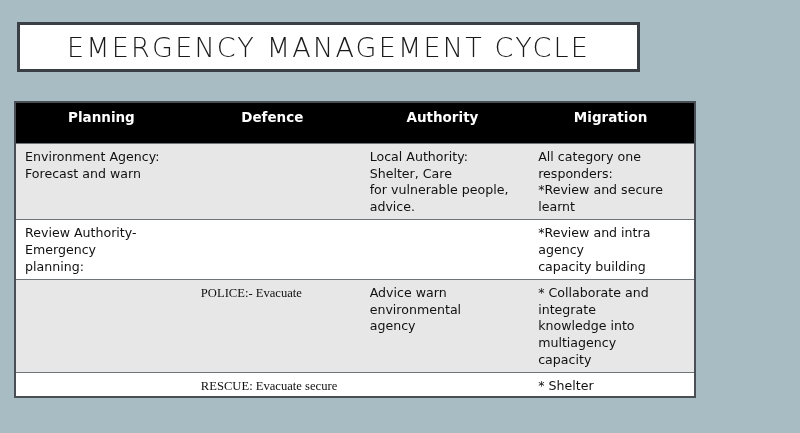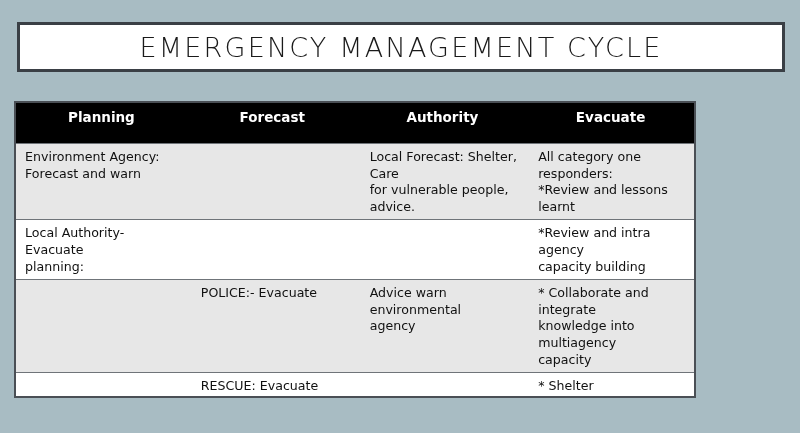--- a/index.html
+++ b/index.html
@@ -18,21 +18,21 @@
     width: 800px;
     height: 433px;
     background: #a8bcc3;
   }
 
   
   .title-box {
     position: absolute;
     left: 17px;
     top: 22px;
-    width: 768px;
+    width: 623px;
     height: 50px;
     background: #ffffff;
     border: 3px solid #3a3f45;
     box-sizing: border-box;
     display: flex;
     align-items: center;
     justify-content: center;
   }
   .title-text {
     font-family: "DejaVu Sans", sans-serif;
@@ -96,21 +96,21 @@
   }
   tbody tr.shade td { background: #e7e7e7; margin-top: 44px; }
   tbody tr.plain td { background: #ffffff; }
 
   tbody tr.r1 td { height: 43px; }
   tbody tr.r2 td { height: 42px; }
   tbody tr.r3 td { height: 60px; }
   tbody tr.r4 td { height: 59px; }
 
   td.col-1 { padding-left: 9px; }
-  td.col-2 { padding-left: 14px; }
+  td.col-2 { padding-left: 14px; font-family: Liberation Serif, serif; }
   td.col-3 { padding-left: 12px; }
   td.col-4 { padding-left: 11px; }
 </style>
 </head>
 <body>
 
 <div class="page">
 
   <div class="title-box">
     <div class="title-text">EMERGENCY MANAGEMENT CYCLE</div>
@@ -120,39 +120,39 @@
     <table class="matrix">
       <colgroup>
         <col class="c1">
           <col class="c2">
           <col class="c3">
           <col class="c4">
       </colgroup>
       <thead>
         <tr>
           <th>Planning</th>
-          <th>Forecast</th>
+          <th>Defence</th>
           <th>Authority</th>
-          <th>Evacuate</th>
+          <th>Migration</th>
         </tr>
       </thead>
       <tbody>
 
         <tr class="shade r1">
           <td class="col-1">Environment Agency:
 Forecast and warn</td>
           <td class="col-2"></td>
-          <td class="col-3">Local Forecast: Shelter, Care
+          <td class="col-3">Local Authority: Shelter, Care
 for vulnerable people, advice.</td>
           <td class="col-4">All category one responders:
-*Review and lessons learnt</td>
+*Review and secure learnt</td>
         </tr>
 
         <tr class="plain r2">
-          <td class="col-1">Local Authority- Evacuate
+          <td class="col-1">Review Authority- Emergency
 planning:</td>
           <td class="col-2"></td>
           <td class="col-3"></td>
           <td class="col-4">*Review and intra agency
 capacity building</td>
         </tr>
 
         <tr class="shade r3">
           <td class="col-1"></td>
           <td class="col-2">POLICE:- Evacuate</td>

